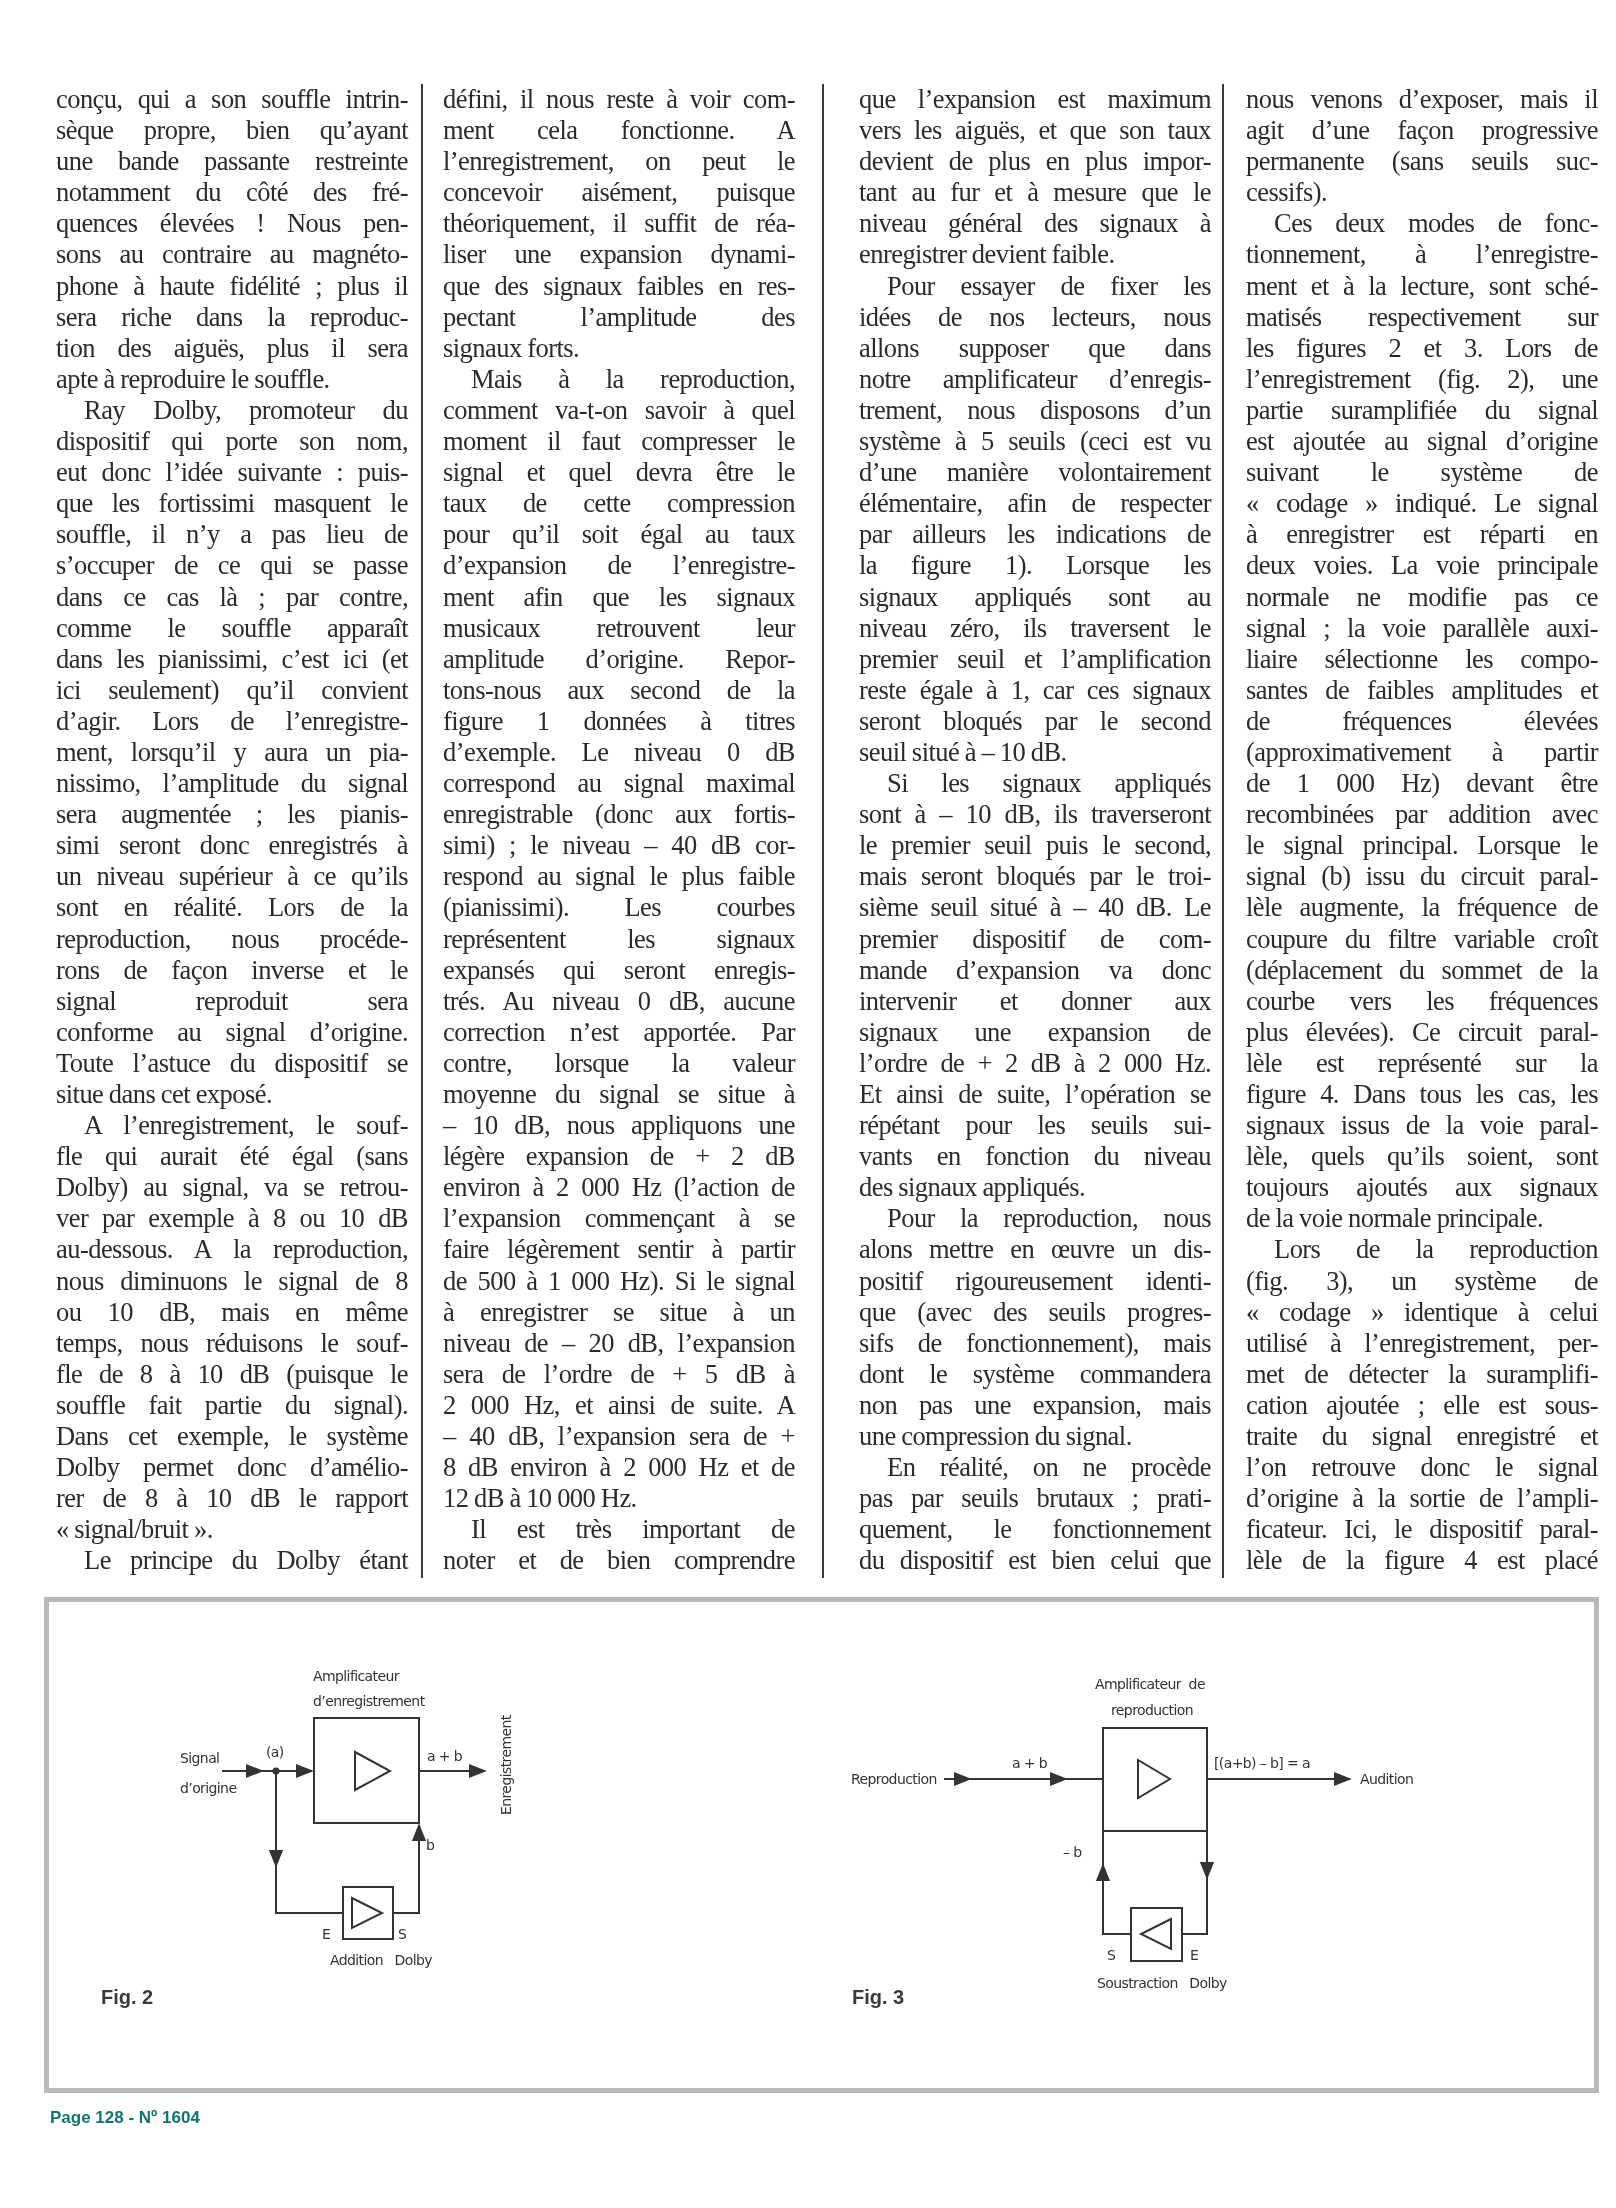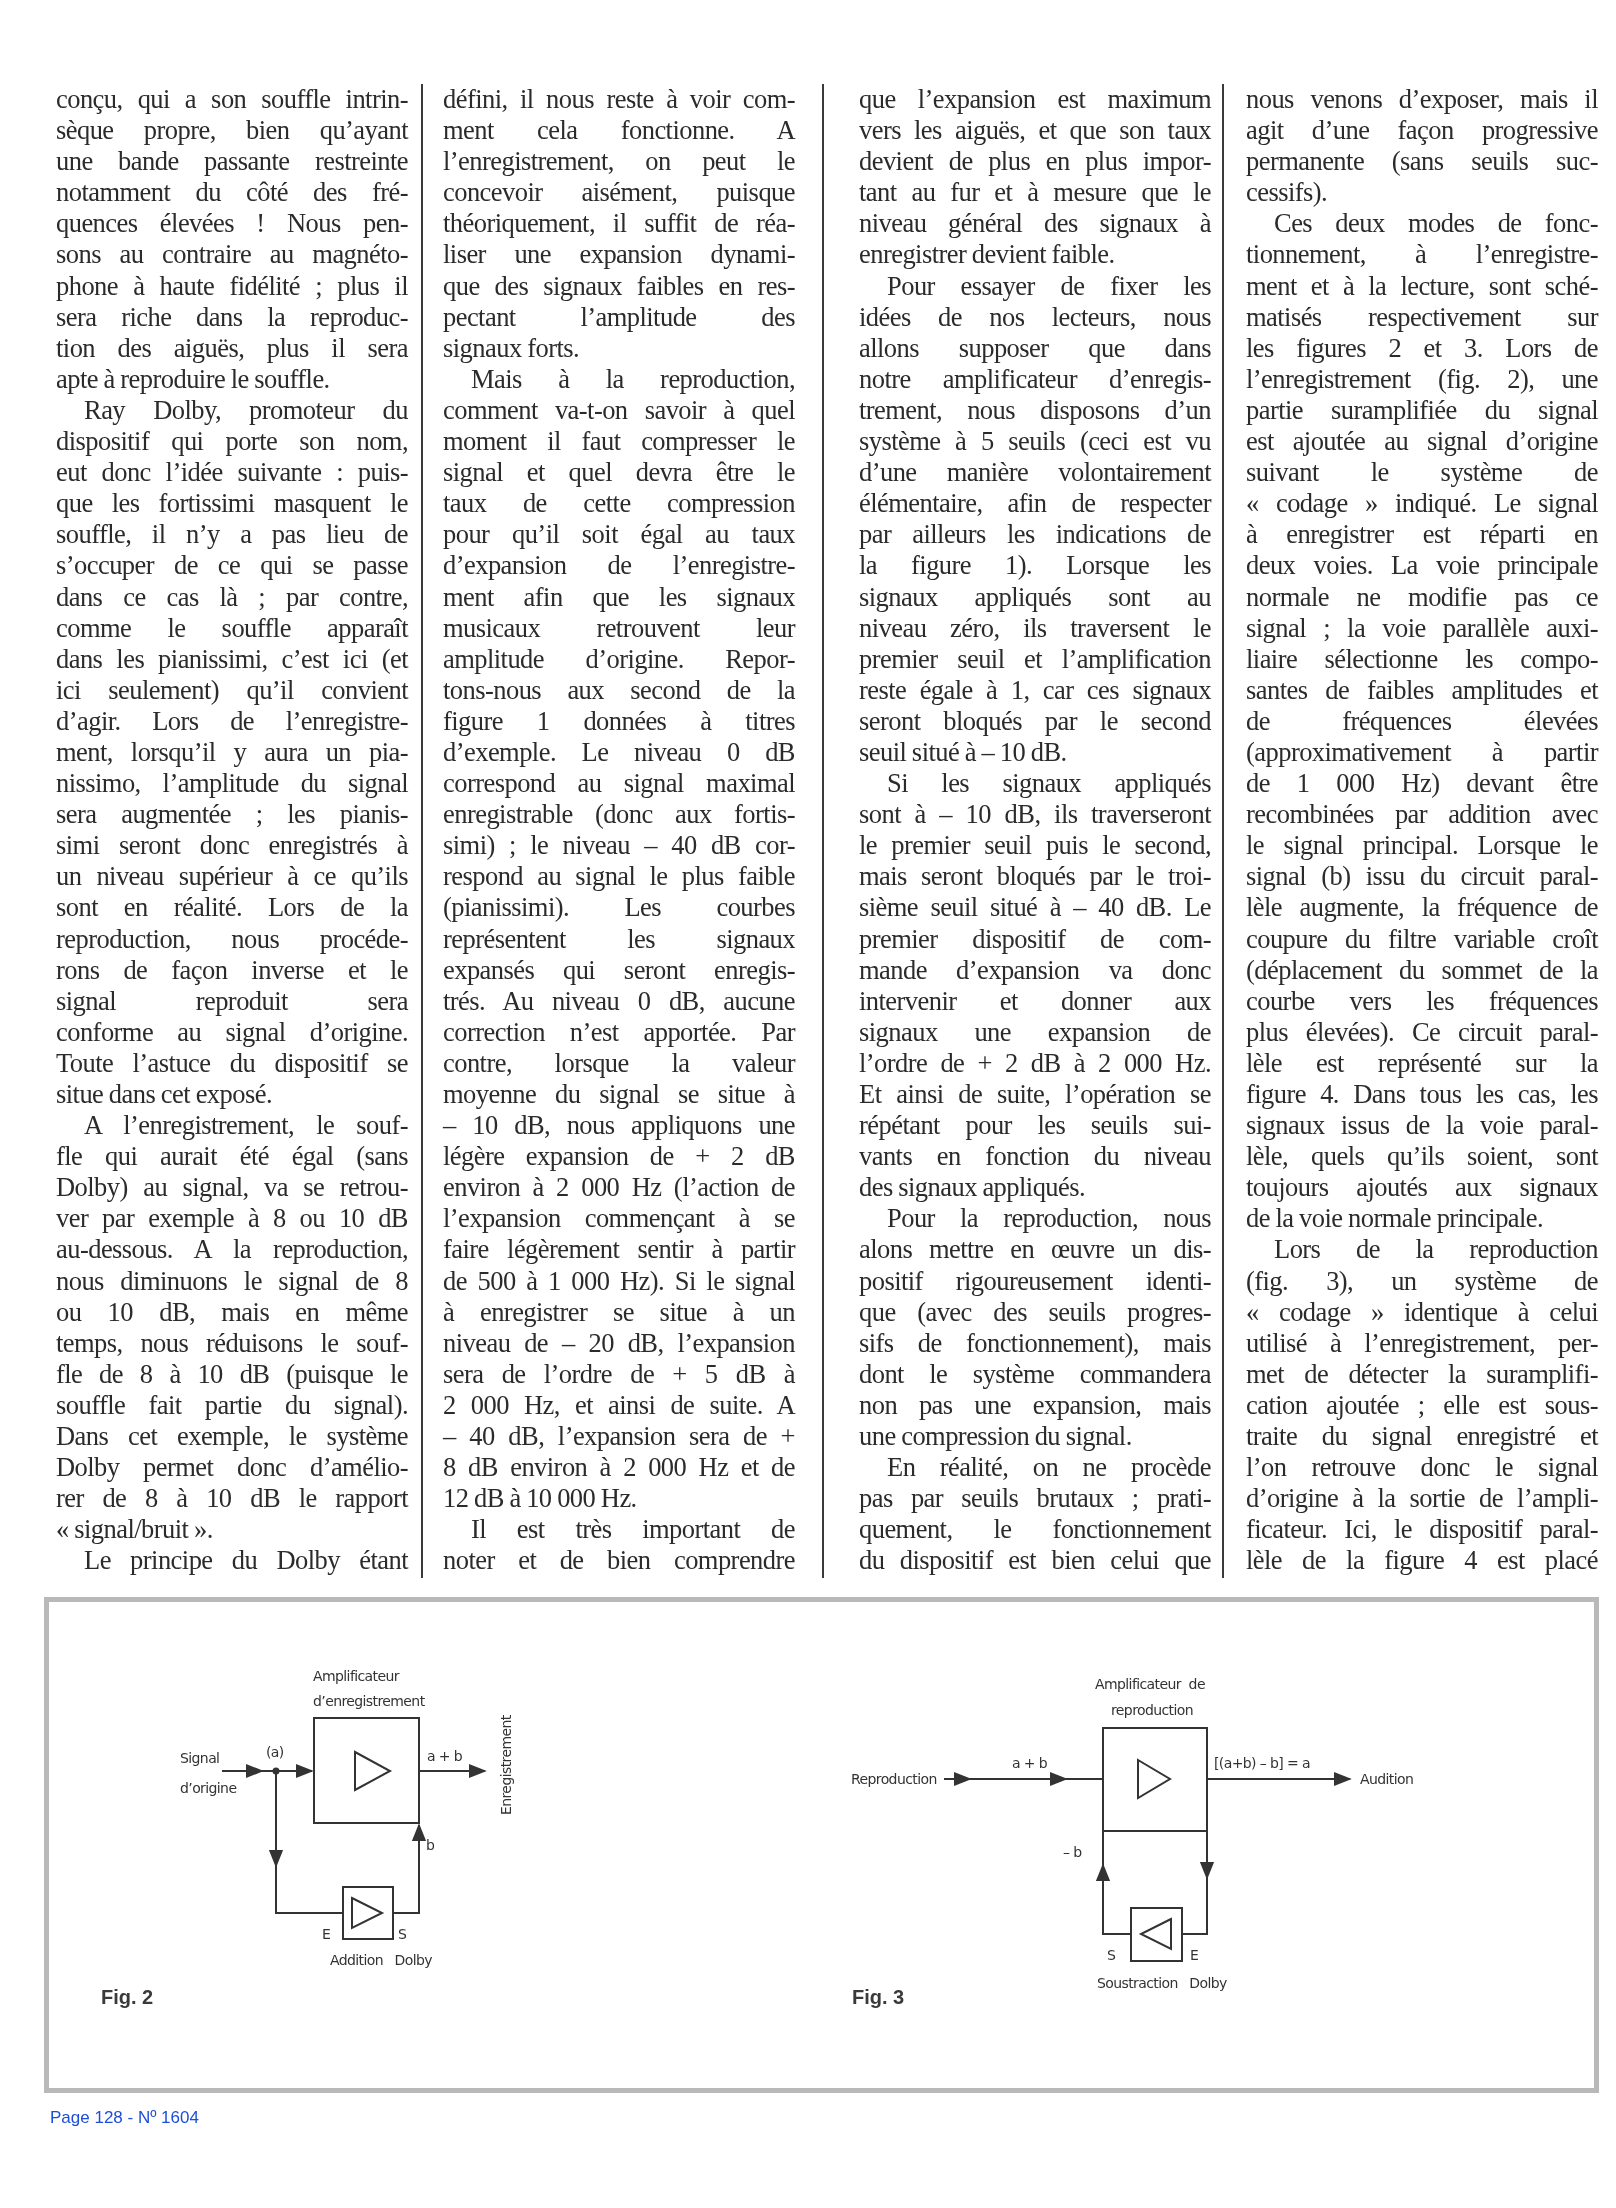--- a/index.html
+++ b/index.html
@@ -24,21 +24,21 @@
 
   .fig-frame {
     position: absolute; left: 44px; top: 1597px; width: 1555px; height: 496px;
     border: 5px solid #b9b9b9; box-sizing: border-box; background: #fff;
   }
   svg.figs { position: absolute; left: 0; top: 0; width: 1616px; height: 2208px; }
   .dlabel { font-family: "DejaVu Sans", sans-serif; font-size: 14px; fill: #333; letter-spacing: -0.6px; }
   .figcap { font-family: "Liberation Sans", sans-serif; font-size: 20px; font-weight: bold; fill: #3a3a3a; }
   .footer {
     position: absolute; left: 50px; top: 2108px;
-    font-family: "Liberation Sans", sans-serif; font-size: 17px; font-weight: normal; color: #1d4ed8;
+    font-family: "Liberation Sans", sans-serif; font-size: 17px; font-weight: bold; color: #0f766e;
   }
 </style>
 </head>
 <body>
 
 <div class="col" id="col1">
     <span class="ln">conçu, qui a son souffle intrin-</span>
     <span class="ln">sèque propre, bien qu’ayant</span>
     <span class="ln">une bande passante restreinte</span>
     <span class="ln">notamment du côté des fré-</span>

